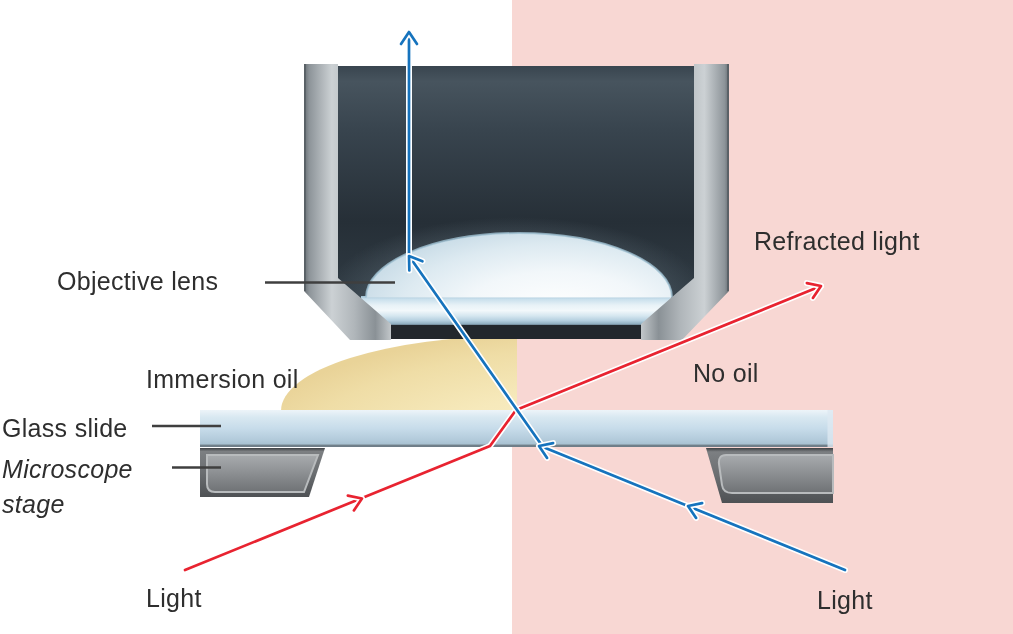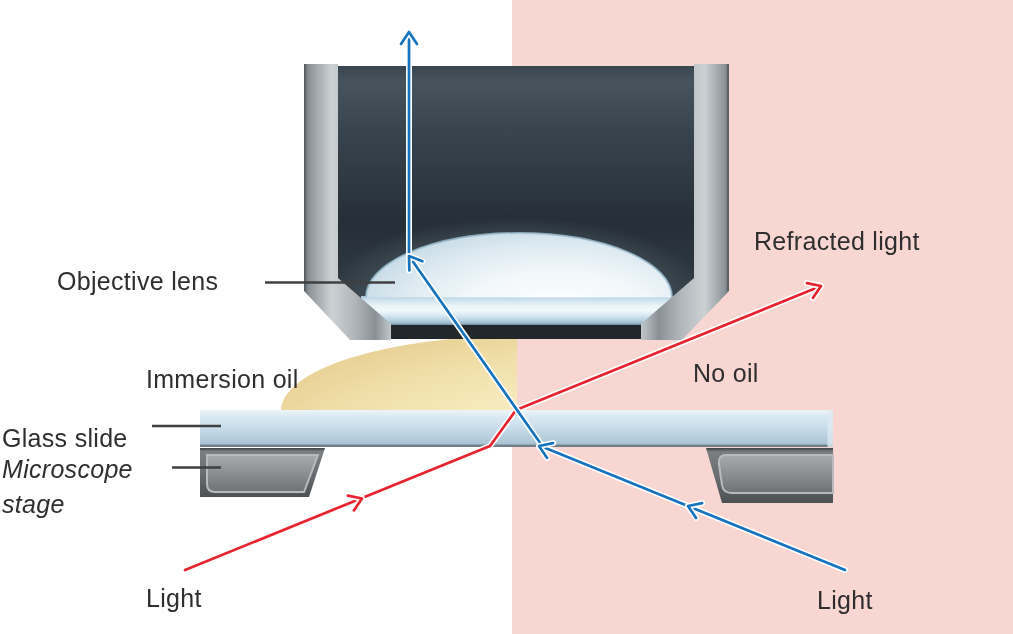--- a/index.html
+++ b/index.html
@@ -182,20 +182,20 @@
     <use href="#chev" class="caseW" transform="translate(409,32) rotate(-90)"></use>
     <use href="#chev" class="c" transform="translate(688,506) rotate(-157.9)"></use>
     <use href="#chev" class="c" transform="translate(539,446) rotate(-157.9)"></use>
     <use href="#chev" class="c" transform="translate(409,256) rotate(-125)"></use>
     <use href="#chev" class="c" transform="translate(409,32) rotate(-90)"></use>
   </g>
 </svg>
 
 <div class="lbl" style="left:57px;top:264px;">Objective lens</div>
 <div class="lbl" style="left:110px;top:362px;margin-left:36px;">Immersion oil</div>
-<div class="lbl" style="left:2px;top:421px;">Glass slide</div>
+<div class="lbl" style="left:2px;top:411px;">Glass slide</div>
 <div class="lbl" style="left:2px;top:452px;width:178px;font-style:italic;">Microscope stage</div>
 <div class="lbl" style="left:146px;top:581px;">Light</div>
 <div class="lbl" style="left:817px;top:583px;">Light</div>
 <div class="lbl" style="left:673px;top:356px;margin-left:20px;">No oil</div>
 <div class="lbl" style="left:754px;top:224px;">Refracted light</div>
 
 </div>
 
 </body></html>

